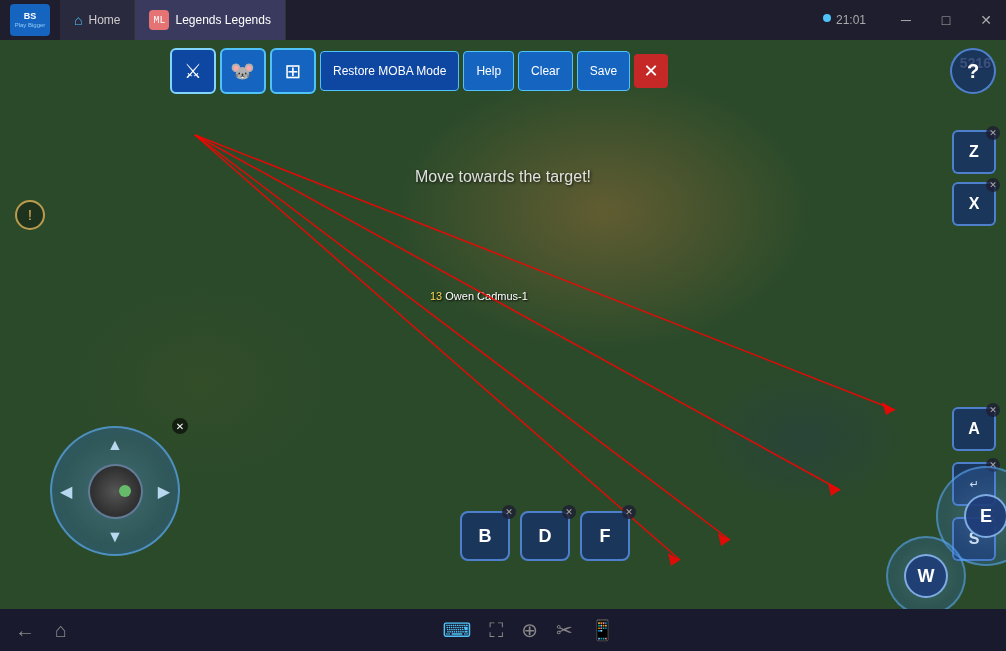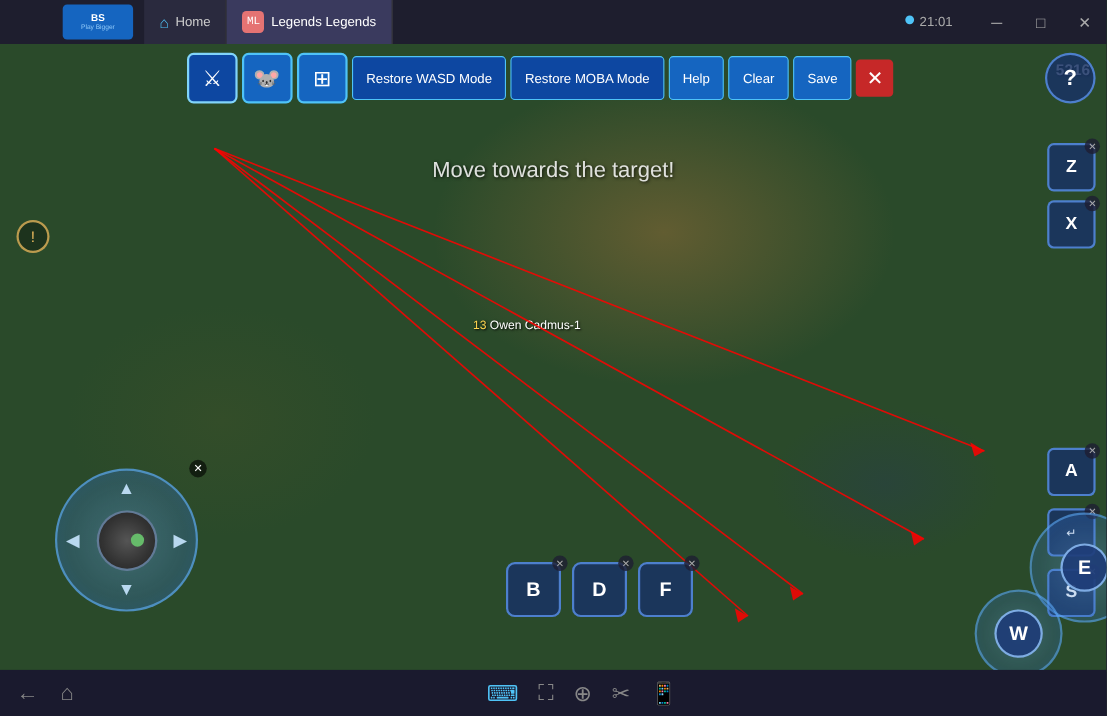--- a/index.html
+++ b/index.html
@@ -15,29 +15,28 @@
       position: relative;
       z-index: 100;
     }
     .titlebar-logo {
       display: flex;
       align-items: center;
       padding: 0 10px;
       gap: 5px;
     }
     .bs-logo {
-      width: 64px;
+      width: 40px;
       height: 32px;
       background: #1565c0;
       border-radius: 4px;
       display: flex;
       flex-direction: column;
       align-items: center;
       justify-content: center;
-      margin-left: 47px;
     }
     .bs-logo-text { color: white; font-size: 9px; font-weight: bold; line-height: 1.1; }
     .bs-logo-sub { color: #90caf9; font-size: 6px; }
     .tab-home {
       background: #2a2a3e;
       padding: 0 14px;
       height: 40px;
       display: flex;
       align-items: center;
       gap: 6px;
@@ -137,25 +136,25 @@
       top: 0; left: 0;
       width: 100%;
       height: 100%;
       pointer-events: none;
       z-index: 20;
     }
 
     
     .move-text {
       position: absolute;
-      top: 104px;
+      top: 128px;
       left: 50%;
       transform: translateX(-50%);
       color: rgba(255,255,255,0.85);
-      font-size: 20px;
+      font-size: 16px;
       text-shadow: 1px 1px 3px rgba(0,0,0,0.8);
       white-space: nowrap;
       z-index: 15;
     }
 
     
     .player-name {
       position: absolute;
       top: 250px;
       left: 430px;
@@ -447,21 +446,20 @@
   </div>
 </div>
 
 <div class="game-container">
   <div class="game-bg"></div>
 
   <div class="toolbar">
     <div class="toolbar-icon-btn active">⚔</div>
     <div class="toolbar-icon-btn">🐭</div>
     <div class="toolbar-icon-btn">⊞</div>
-    <button class="toolbar-btn wasd">Restore WASD Mode</button>
     <button class="toolbar-btn moba">Restore MOBA Mode</button>
     <button class="toolbar-btn help">Help</button>
     <button class="toolbar-btn clear">Clear</button>
     <button class="toolbar-btn save">Save</button>
     <button class="toolbar-close">✕</button>
   </div>
 
   <div class="help-circle">?</div>
 
   <div class="score-display">5216</div>

